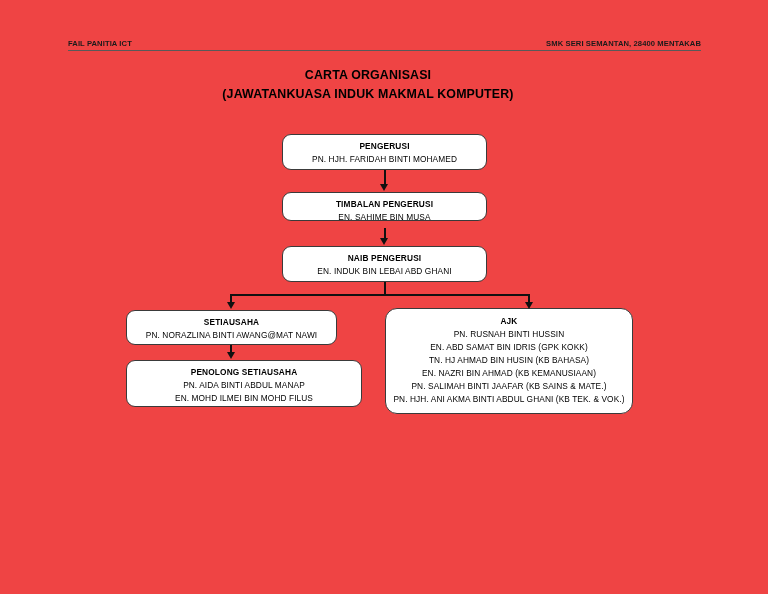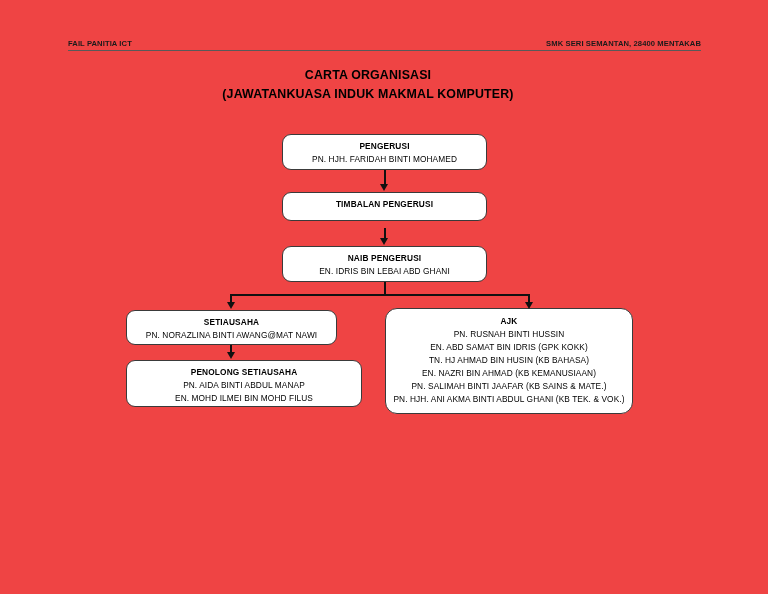--- a/index.html
+++ b/index.html
@@ -150,25 +150,26 @@
     <span class="tline">(JAWATANKUASA INDUK MAKMAL KOMPUTER)</span>
   </div>
 
   <div class="node" id="node-pengerusi">
     <span class="role">PENGERUSI</span>
     <span class="person">PN. HJH. FARIDAH BINTI MOHAMED</span>
   </div>
 
   <div class="node" id="node-timbalan">
     <span class="role">TIMBALAN PENGERUSI</span>
+    <span class="person">EN. SAHIME BIN MUSA</span>
   </div>
 
   <div class="node" id="node-naib">
     <span class="role">NAIB PENGERUSI</span>
-    <span class="person">EN. IDRIS BIN LEBAI ABD GHANI</span>
+    <span class="person">EN. INDUK BIN LEBAI ABD GHANI</span>
   </div>
 
   <div class="node" id="node-setiausaha">
     <span class="role">SETIAUSAHA</span>
     <span class="person">PN. NORAZLINA BINTI AWANG@MAT NAWI</span>
   </div>
 
   <div class="node" id="node-penolong">
     <span class="role">PENOLONG SETIAUSAHA</span>
     <span class="person">PN. AIDA BINTI ABDUL MANAP</span>

